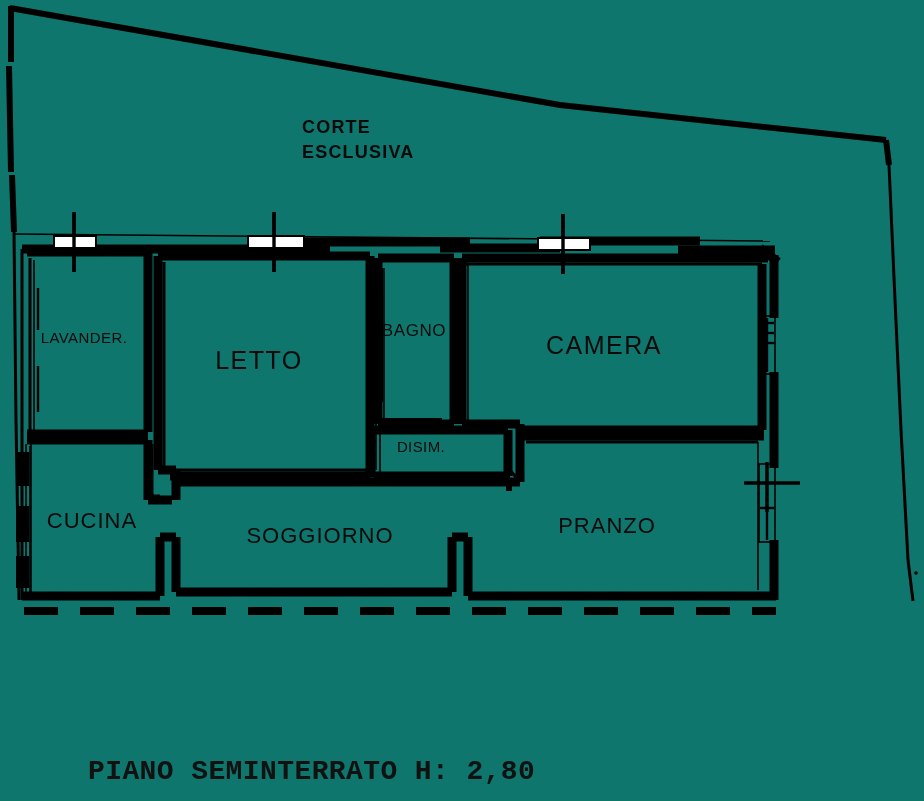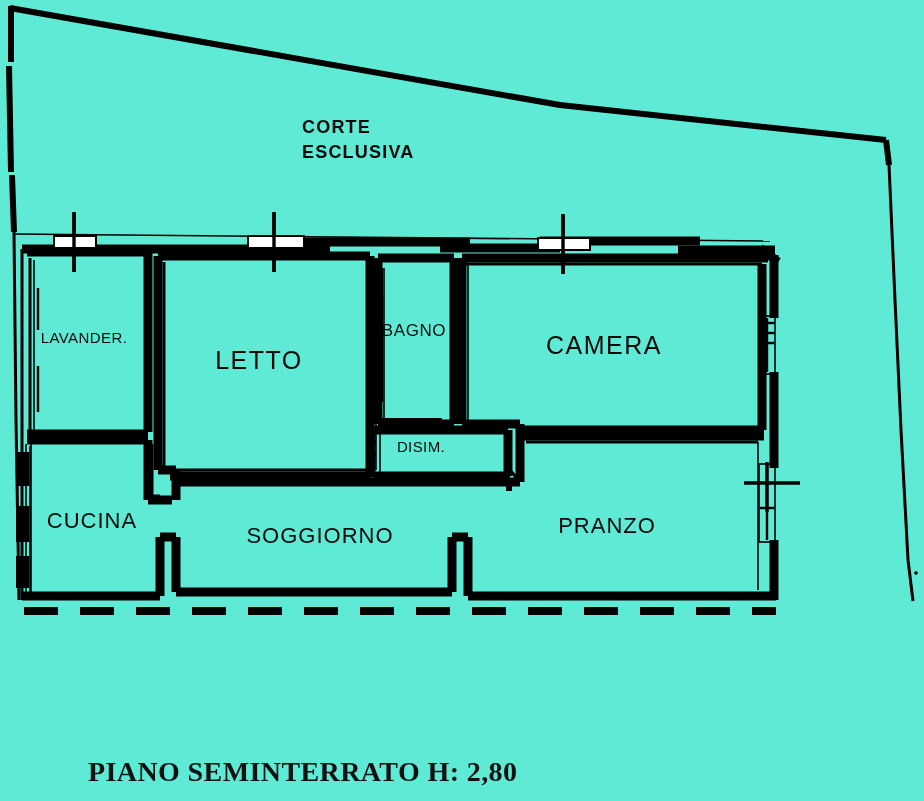--- a/index.html
+++ b/index.html
@@ -11,21 +11,21 @@
     width: 924px;
     height: 801px;
     font-family: "Liberation Sans", sans-serif;
     overflow: hidden;
     position: relative;
   }
   #plan-root {
     position: relative;
     width: 924px;
     height: 801px;
-    background: #5eead4;
+    background: #0f766e;
   }
   #floorplan-svg {
     position: absolute;
     left: 0;
     top: 0;
     width: 924px;
     height: 801px;
     display: block;
   }
   .room-label {
@@ -45,21 +45,21 @@
     fill: #0a0a0a;
     font-size: 18px;
     font-weight: 600;
     letter-spacing: 1.2px;
     text-anchor: start;
   }
   .caption {
     position: absolute;
     left: 88px;
     top: 756px;
-    font-family: Liberation Serif, serif;
+    font-family: Liberation Mono, monospace;
     font-size: 28px;
     font-weight: 700;
     letter-spacing: 0.4px;
     color: #111111;
     white-space: nowrap;
   }
   .wall      { stroke: #000000; fill: none; }
   .wall-thick{ stroke-width: 9; }
   .wall-med  { stroke-width: 6; }
   .wall-thin { stroke-width: 3; }

